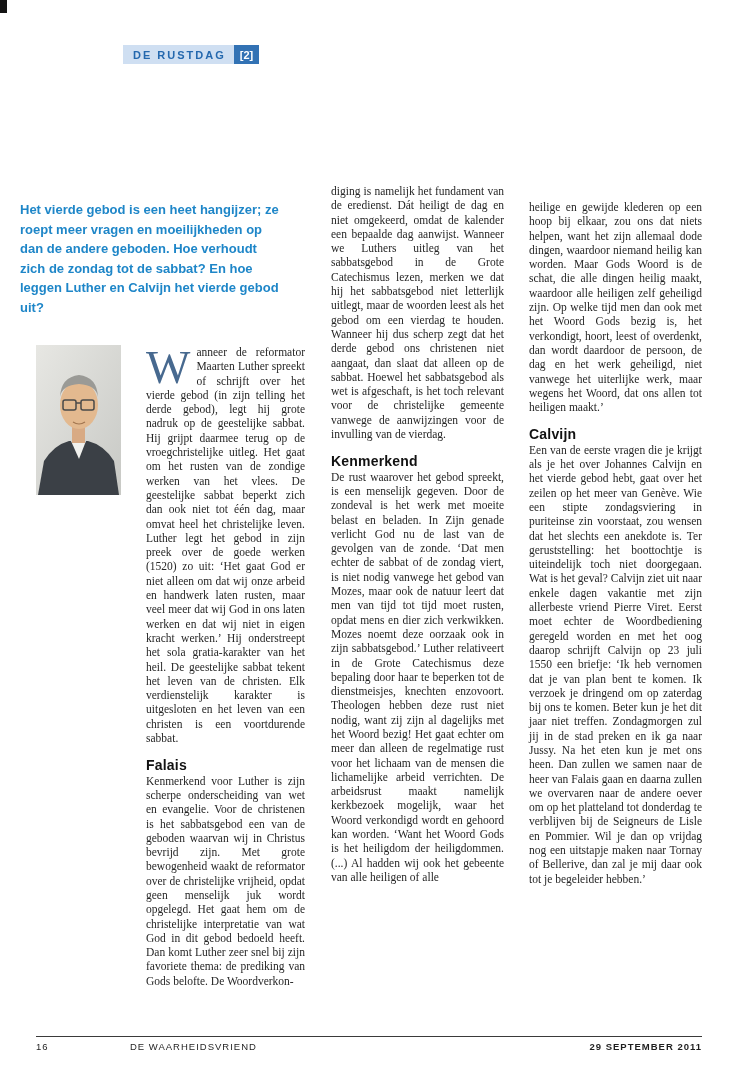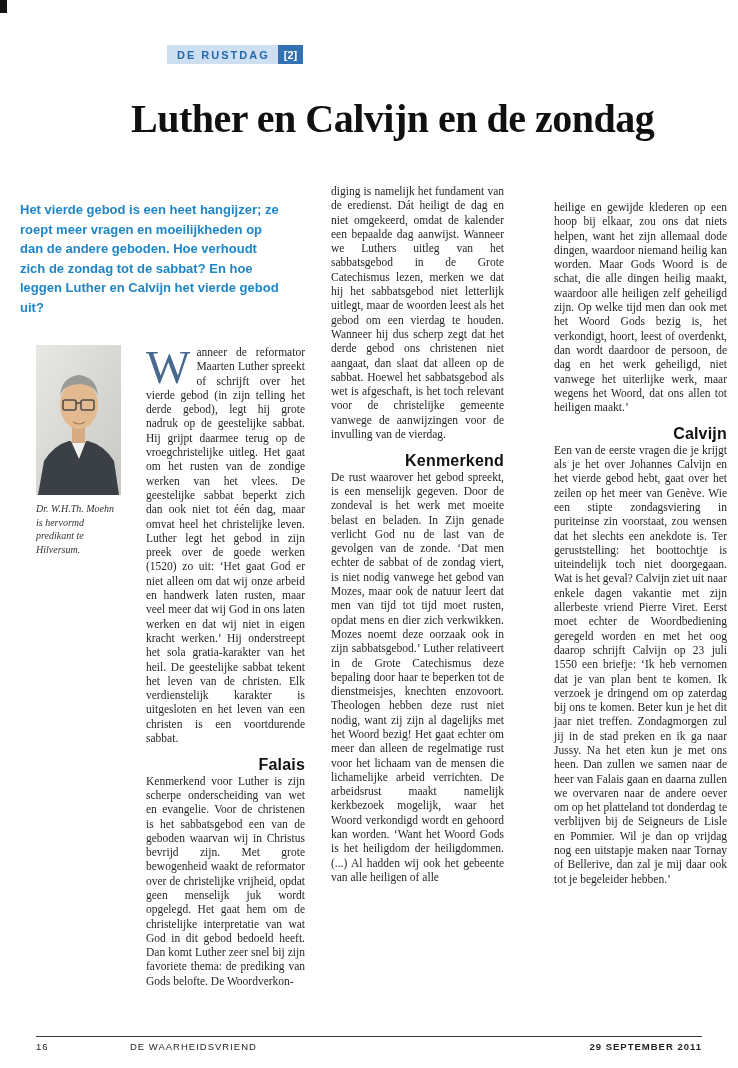--- a/index.html
+++ b/index.html
@@ -4,21 +4,21 @@
 <style>
   html,body { margin:0; padding:0; background:#ffffff; }
   .page {
     position:relative; width:738px; height:1068px; background:#ffffff;
     font-family:"Liberation Serif", serif; color:#262626; overflow:hidden;
   }
   .corner-mark { position:absolute; left:0; top:0; width:7px; height:13px; background:#141414; }
 
   
   .rubric { position:absolute; left:123px; top:45px; display:inline-flex; align-items:stretch;
-    font-family:"Liberation Sans", sans-serif; font-size:11px; font-weight:bold; letter-spacing:2px;margin-left:44px; }
+    font-family:"Liberation Sans", sans-serif; font-size:11px; font-weight:bold; letter-spacing:2px; }
   .rubric-main { background:var(--rubric-bg,#cfdff2); color:var(--rubric-text,#2468ae); padding:4px 8px 3px 10px; }
   .rubric-num  { background:var(--rubric-num-bg,#3272b4); color:#ffffff; padding:4px 6px 3px 6px; letter-spacing:0; }
 
   
   .headline { position:absolute; left:131px; top:96px; margin:0; width:580px;
     font-family:"Liberation Serif", serif; font-weight:700; font-size:40px; line-height:46px;
     letter-spacing:-0.5px; color:#101010; }
 
   
   .intro { position:absolute; left:20px; top:200px; width:263px; margin:0;
@@ -27,24 +27,24 @@
 
   
   .photo { position:absolute; left:36px; top:345px; width:85px; margin:0; }
   .photo svg { display:block; width:85px; height:150px; }
   .caption { margin:7px 0 0 0; font-style:italic; font-size:10px; line-height:13.5px; color:#333333; }
 
   
   .col { position:absolute; text-align:justify; font-size:11.5px; line-height:14.3px; color:#262626; }
   .col p { margin:0; }
   .col h2 { margin:13px 0 1px 0; font-family:"Liberation Sans", sans-serif;
-    font-size:16px; font-weight:700; color:#111111; text-align:right; letter-spacing:0.2px; }
+    font-size:14px; font-weight:700; color:#111111; text-align:left; letter-spacing:0.2px; }
   .col1 { left:146px; top:345px; width:159px; }
   .col2 { left:331px; top:184px; width:173px; }
-  .col3 { left:529px; top:200px; width:173px;margin-left:25px; }
+  .col3 { left:529px; top:200px; width:173px; }
   .dropcap { float:left; font-family:"Liberation Serif", serif; font-size:47px; line-height:38px;
     padding:3px 6px 0 0; color:var(--dropcap-color,#47698f); }
 
   
   .footer-rule { position:absolute; left:36px; top:1036px; width:666px; border-top:1px solid #3a3a3a; }
   .footer-pagenum, .footer-pub, .footer-date { position:absolute; top:1041px;
     font-family:"Liberation Sans", sans-serif; font-size:9.5px; letter-spacing:1px; color:#1f1f1f; }
   .footer-pagenum { left:36px; }
   .footer-pub { left:130px; font-weight:400; }
   .footer-date { right:36px; font-weight:700;margin-left:40px; }
@@ -54,21 +54,20 @@
 
 <div class="page">
 
   <div class="corner-mark"></div>
 
   <div class="rubric">
     <span class="rubric-main">DE RUSTDAG</span>
     <span class="rubric-num">[2]</span>
   </div>
 
-  <h1 class="headline">Luther en Calvijn en de zondag</h1>
 
   <p class="intro">Het vierde gebod is een heet hangijzer; ze roept meer vragen en moeilijkheden op dan de andere geboden. Hoe verhoudt zich de zondag tot de sabbat? En hoe leggen Luther en Calvijn het vierde gebod uit?</p>
 
   <figure class="photo">
     <svg viewBox="0 0 85 150" aria-hidden="true">
       <defs>
         <linearGradient id="bg" x1="0" y1="0" x2="1" y2="1">
           <stop offset="0" stop-color="#e7e7e3"></stop>
           <stop offset="1" stop-color="#c8c9c5"></stop>
         </linearGradient>
@@ -77,21 +76,20 @@
       <path d="M2,150 L8,116 Q18,100 33,96 L52,96 Q68,100 78,116 L83,150 Z" fill="#3b4046"></path>
       <path d="M35,96 L50,96 L43,114 Z" fill="#f1f1ee"></path>
       <rect x="36" y="82" width="13" height="16" fill="#d8aa84"></rect>
       <ellipse cx="43" cy="60" rx="19" ry="24" fill="#e3b98f"></ellipse>
       <path d="M24,52 Q25,32 43,30 Q61,32 62,52 Q60,40 43,39 Q26,40 24,52 Z" fill="#9a9a96"></path>
       <rect x="27" y="55" width="13" height="10" rx="2" fill="none" stroke="#4a4a4a" stroke-width="1.5"></rect>
       <rect x="45" y="55" width="13" height="10" rx="2" fill="none" stroke="#4a4a4a" stroke-width="1.5"></rect>
       <line x1="40" y1="58" x2="45" y2="58" stroke="#4a4a4a" stroke-width="1.5"></line>
       <path d="M37,77 Q43,81 49,77" fill="none" stroke="#a1754f" stroke-width="1.2"></path>
     </svg>
-    <figcaption class="caption">Dr. W.H.Th. Moehn is hervormd predikant te Hilversum.</figcaption>
   </figure>
 
   <div class="col col1">
     <p>
       <span class="dropcap">W</span><span>anneer de reformator Maarten Luther spreekt of schrijft over het vierde gebod (in zijn telling het derde gebod), legt hij grote nadruk op de geestelijke sabbat. Hij grijpt daarmee terug op de vroegchristelijke uitleg. Het gaat om het rusten van de zondige werken van het vlees. De geestelijke sabbat beperkt zich dan ook niet tot één dag, maar omvat heel het christelijke leven. Luther legt het gebod in zijn preek over de goede werken (1520) zo uit: ‘Het gaat God er niet alleen om dat wij onze arbeid en handwerk laten rusten, maar veel meer dat wij God in ons laten werken en dat wij niet in eigen kracht werken.’ Hij onderstreept het sola gratia-karakter van het heil. De geestelijke sabbat tekent het leven van de christen. Elk verdienstelijk karakter is uitgesloten en het leven van een christen is een voortdurende sabbat.</span>
     </p>
     <h2>Falais</h2>
     <p>Kenmerkend voor Luther is zijn scherpe onderscheiding van wet en evangelie. Voor de christenen is het sabbatsgebod een van de geboden waarvan wij in Christus bevrijd zijn. Met grote bewogenheid waakt de reformator over de christelijke vrijheid, opdat geen menselijk juk wordt opgelegd. Het gaat hem om de christelijke interpretatie van wat God in dit gebod bedoeld heeft. Dan komt Luther zeer snel bij zijn favoriete thema: de prediking van Gods belofte. De Woordverkon-</p>
   </div>
 

